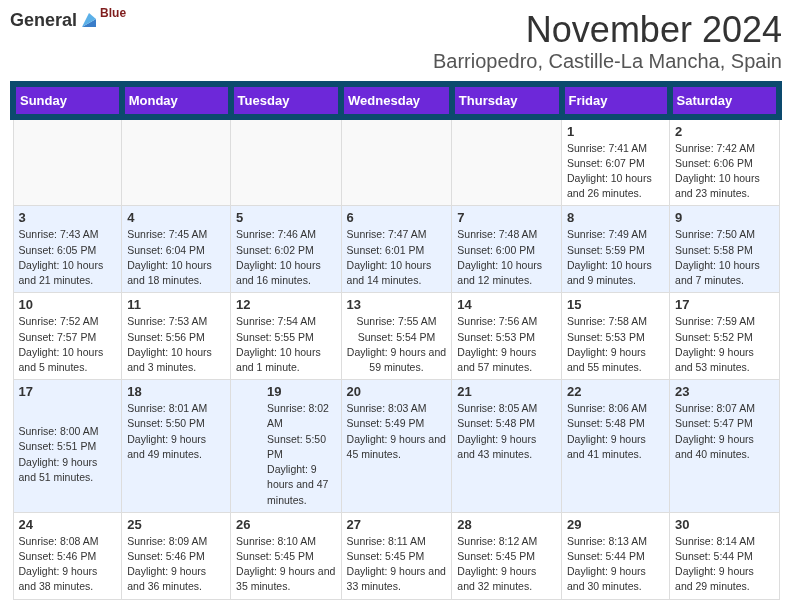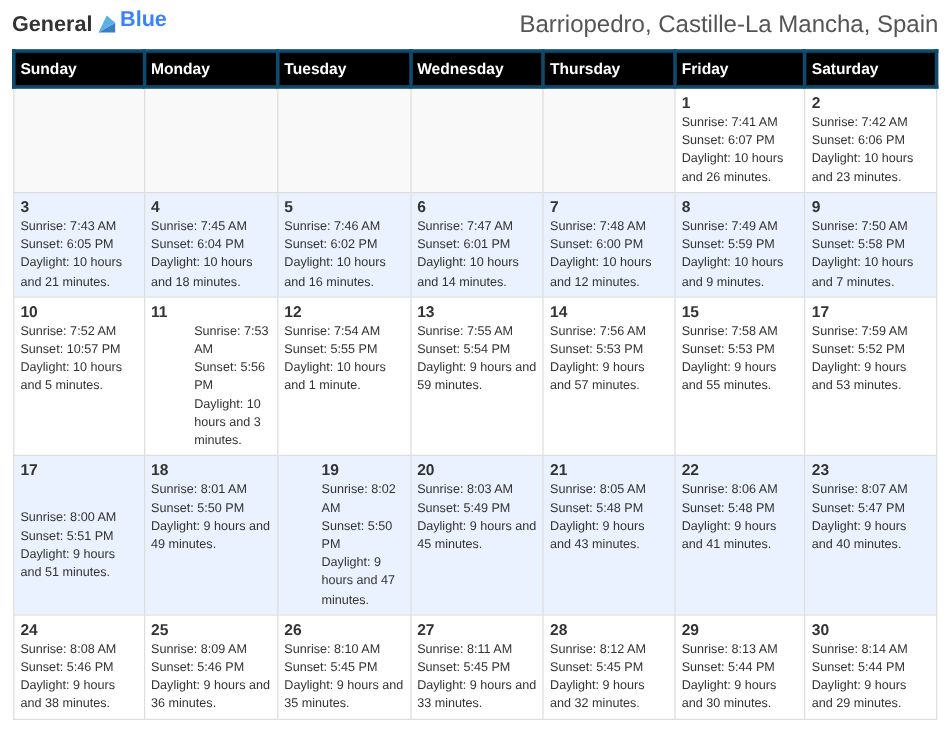--- a/index.html
+++ b/index.html
@@ -20,23 +20,23 @@
       display: flex;
       align-items: center;
       gap: 2px;
     }
     .logo-text-general {
       font-size: 18px;
       font-weight: bold;
       color: #333;
     }
     .logo-text-blue {
-      font-size: 18px;
+      font-size: 12px;
       font-weight: bold;
-      color: #3b82f6;
+      color: #7f1d1d;
       text-align: right;
     }
     .title-section {
       text-align: right;
     }
     .month-title {
       font-size: 36px;
       font-weight: 300;
       color: #333;
       line-height: 1.1;
@@ -45,27 +45,27 @@
       font-size: 20px;
       color: #555;
       font-weight: normal;
     }
     .calendar {
       width: 100%;
       border-collapse: collapse;
       border: 1px solid #ccc;
     }
     .calendar th {
-      background-color: #000000;
+      background-color: #6d28d9;
       color: #fff;
       padding: 6px 4px;
       text-align: left;
       font-size: 13px;
       font-weight: bold;
-      border: 3px solid #0c4a6e;
+      border: 6px solid #0c4a6e;
     }
     .calendar td {
       vertical-align: top;
       padding: 4px 5px;
       border: 1px solid #ddd;
       font-size: 10.5px;
       color: #333;
       width: 113px;
       min-height: 80px;
       background: #fff;
@@ -98,20 +98,21 @@
         <span class="logo-text-general">General</span>
         <svg width="22" height="22" viewBox="0 0 22 22" style="margin-left:1px;margin-top:-2px;">
           <polygon points="4,18 18,10 18,18" fill="#3a7dc9"></polygon>
           <polygon points="4,18 18,10 11,4" fill="#5bb0e8"></polygon>
         </svg>
       </div>
       <span class="logo-text-blue" style="margin-top:-4px;">Blue</span>
     </div>
   </div>
   <div class="title-section">
+    <div class="month-title">November 2024</div>
     <div class="location-title">Barriopedro, Castille-La Mancha, Spain</div>
   </div>
 </div>
 
 <table class="calendar">
   <thead>
     <tr>
     <th>Sunday</th>
         <th>Monday</th>
         <th>Tuesday</th>
@@ -182,38 +183,38 @@
           <span class="day-number">9</span>
           <div class="day-info" style="white-space: pre-line;">Sunrise: 7:50 AM
 Sunset: 5:58 PM
 Daylight: 10 hours and 7 minutes.</div>
         </td>
       </tr>
       <tr>
         <td>
           <span class="day-number">10</span>
           <div class="day-info" style="white-space: pre-line;">Sunrise: 7:52 AM
-Sunset: 10:57 PM
+Sunset: 7:57 PM
 Daylight: 10 hours and 5 minutes.</div>
         </td>
         <td>
           <span class="day-number">11</span>
-          <div class="day-info" style="white-space: pre-line; margin-left: 36px;">Sunrise: 7:53 AM
+          <div class="day-info" style="white-space: pre-line;">Sunrise: 7:53 AM
 Sunset: 5:56 PM
 Daylight: 10 hours and 3 minutes.</div>
         </td>
         <td>
           <span class="day-number">12</span>
           <div class="day-info" style="white-space: pre-line;">Sunrise: 7:54 AM
 Sunset: 5:55 PM
 Daylight: 10 hours and 1 minute.</div>
         </td>
         <td>
           <span class="day-number">13</span>
-          <div class="day-info" style="white-space: pre-line;">Sunrise: 7:55 AM
+          <div class="day-info" style="white-space: pre-line; text-align: center;">Sunrise: 7:55 AM
 Sunset: 5:54 PM
 Daylight: 9 hours and 59 minutes.</div>
         </td>
         <td>
           <span class="day-number">14</span>
           <div class="day-info" style="white-space: pre-line;">Sunrise: 7:56 AM
 Sunset: 5:53 PM
 Daylight: 9 hours and 57 minutes.</div>
         </td>
         <td>

